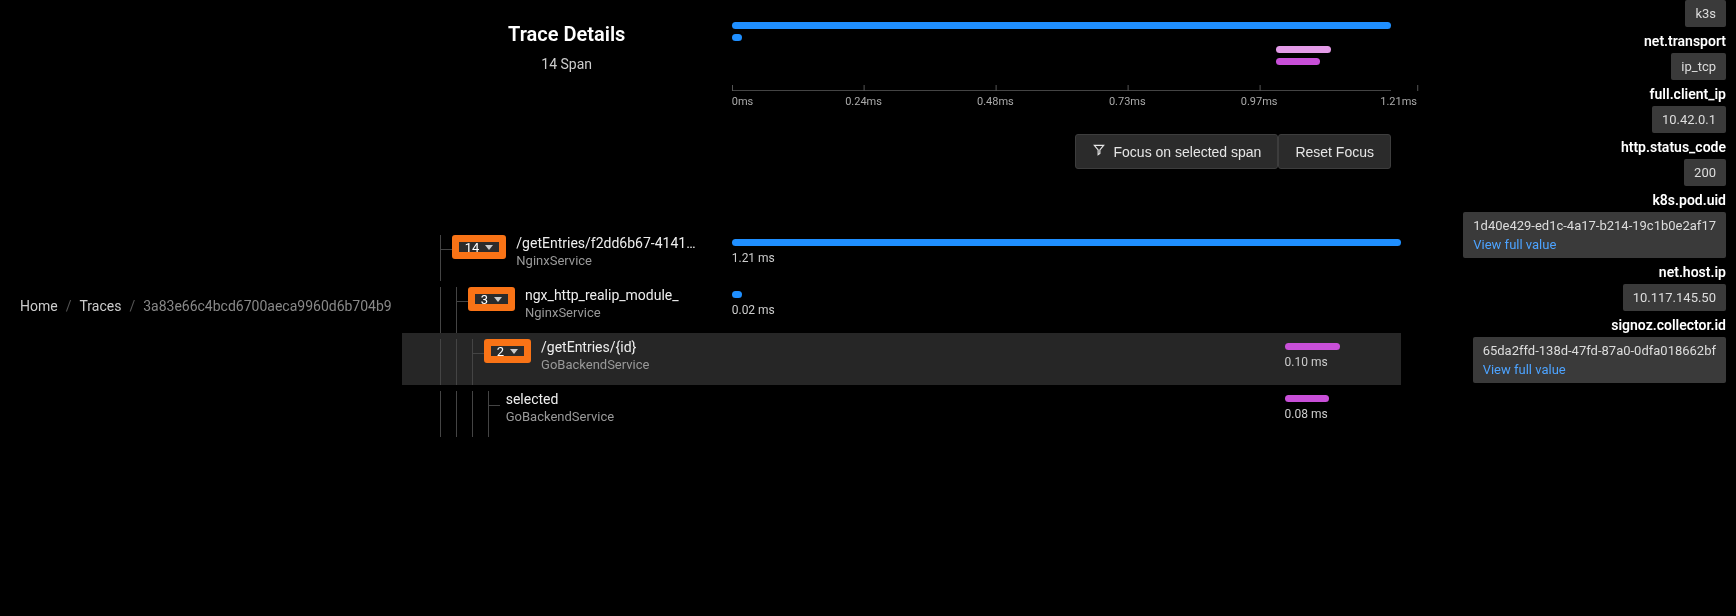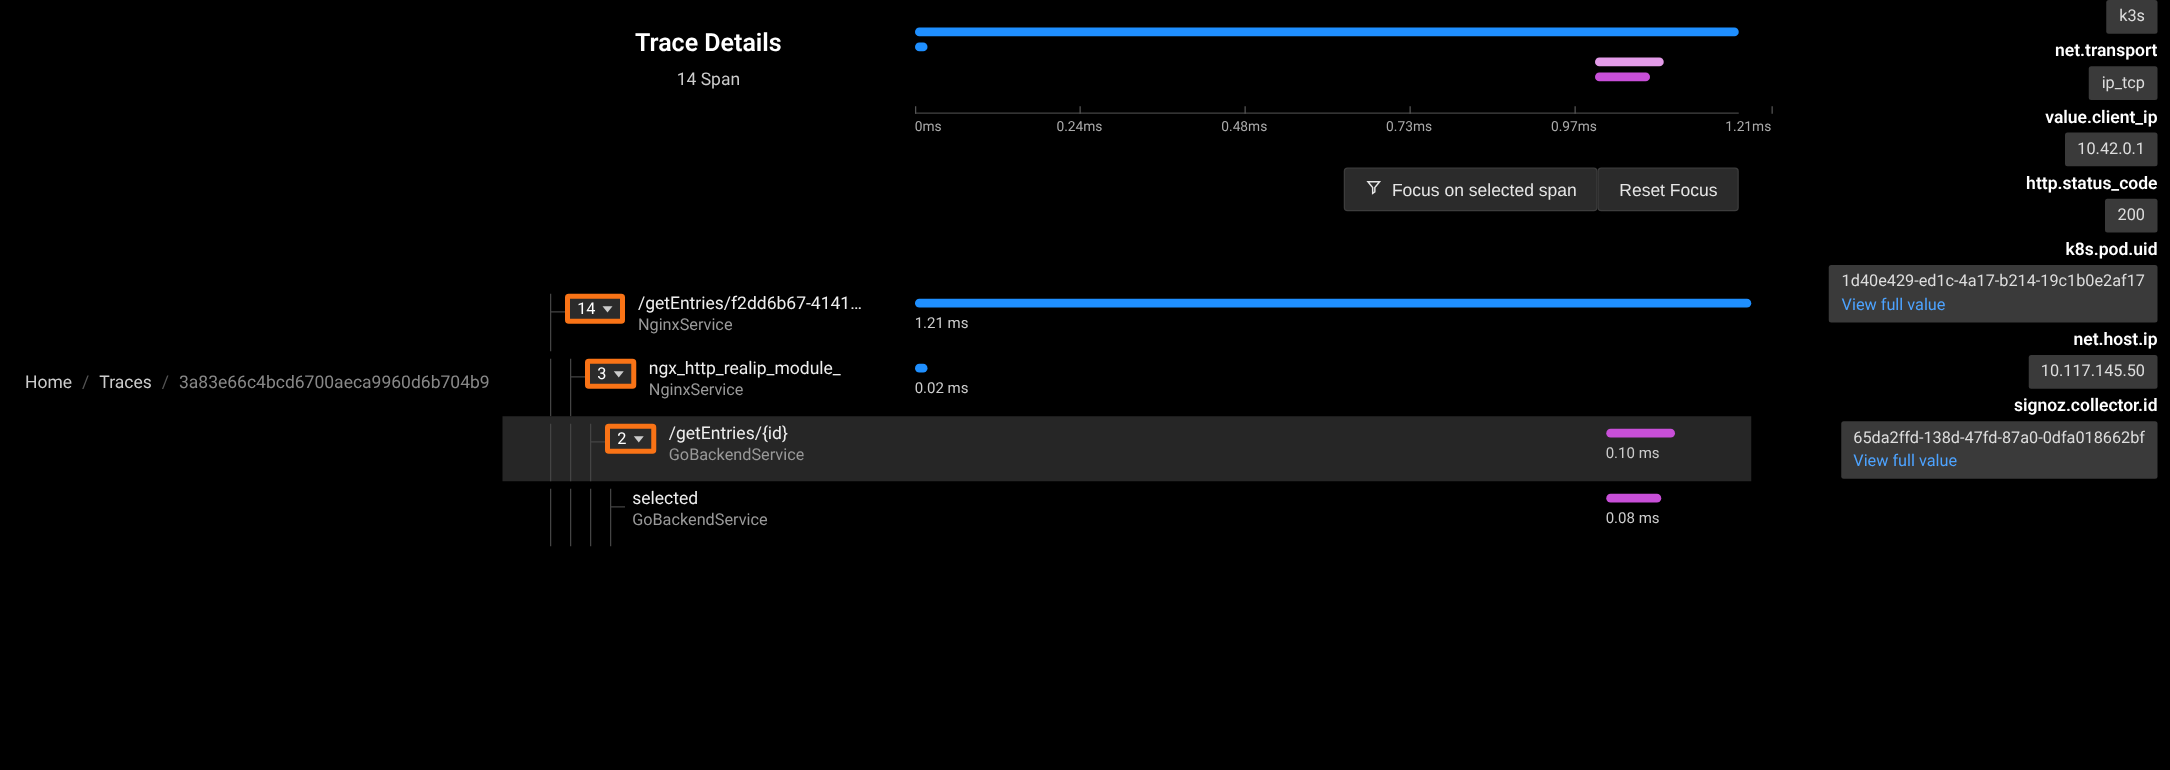--- a/index.html
+++ b/index.html
@@ -43,21 +43,21 @@
   .tree { margin-top:40px; }
   .row { display:flex; align-items:stretch; min-height:52px; position:relative; }
   .row.selected { background:#262626; }
   .row .gutter { width:330px; flex-shrink:0; display:flex; align-items:flex-start; position:relative; padding-top:6px;}
   .row .timeline { flex:1; position:relative; padding-right:10px;}
 
   .indent { display:inline-block; width:16px; height:100%; position:relative;}
   .vline { position:absolute; left:50%; top:0; bottom:0; width:1px; background:#444; }
   .hline { position:absolute; left:50%; top:14px; width:12px; height:1px; background:#444; }
 
-  .count-badge { background:#2b2b2b; border:4px solid #f97316; border-radius:3px; padding:2px 6px; display:inline-flex; align-items:center; gap:6px; color:#fff; font-size:13px; cursor:pointer; margin-left:4px; height:24px;}
+  .count-badge { background:#2b2b2b; border:7px solid #f97316; border-radius:3px; padding:2px 6px; display:inline-flex; align-items:center; gap:6px; color:#fff; font-size:13px; cursor:pointer; margin-left:4px; height:24px;}
   .caret { width:0; height:0; border-left:4px solid transparent; border-right:4px solid transparent; border-top:5px solid #ccc; }
 
   .labels { margin-left:10px; overflow:hidden; }
   .labels .name { color:#eee; font-size:14px; white-space:nowrap; overflow:hidden; text-overflow:ellipsis; max-width:180px;}
   .labels .svc  { color:#999; font-size:13px; margin-top:2px;}
 
   .span-bar { position:absolute; height:7px; border-radius:4px; top:10px;}
   .span-dur { position:absolute; top:22px; font-size:12px; color:#ccc; white-space:nowrap;}
 
   .c-blue  { background:#1f8fff; }
@@ -223,21 +223,21 @@
 
     <div class="right" id="tags">
         <div class="tag-block">
           <div class="tag-val">k3s</div>
         </div>
         <div class="tag-block">
           <div class="tag-key">net.transport</div>
           <div class="tag-val">ip_tcp</div>
         </div>
         <div class="tag-block">
-          <div class="tag-key">value.client_ip</div>
+          <div class="tag-key">full.client_ip</div>
           <div class="tag-val">10.42.0.1</div>
         </div>
         <div class="tag-block">
           <div class="tag-key">http.status_code</div>
           <div class="tag-val">200</div>
         </div>
         <div class="tag-block">
           <div class="tag-key">k8s.pod.uid</div>
           <div class="tag-val">1d40e429-ed1c-4a17-b214-19c1b0e2af17<a>View full value</a></div>
         </div>

